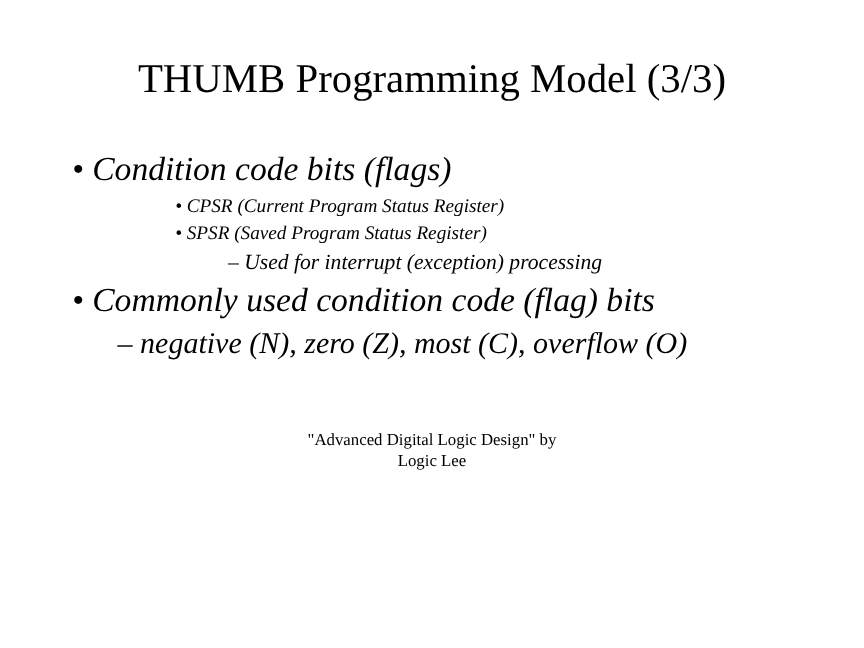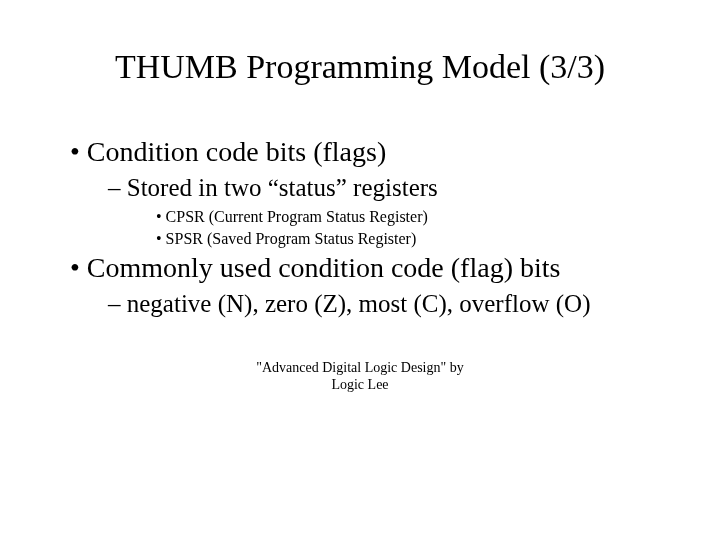--- a/index.html
+++ b/index.html
@@ -23,22 +23,23 @@
     padding-top: 48px;
     padding-bottom: 20px;
     font-weight: normal;
   }
   .body {
     padding-left: 60px;
     padding-right: 20px;
     padding-top: 20px;
   }
   ul {
-    margin: 10px;
+    margin: 0;
     padding: 0;
+    font-style: italic;
   }
   li {
     list-style: none;
   }
   .lvl1 {
     font-size: 28px;
     margin-left: 0;
     text-indent: -22px;
     padding-left: 22px;
     margin-bottom: 6px;
@@ -89,23 +90,23 @@
 </head>
 <body>
 
 <div class="slide">
 
   <div class="title">THUMB Programming Model (3/3)</div>
 
   <div class="body">
     <ul>
       <li class="lvl1">Condition code bits (flags)</li>
-      <li class="lvl2">Stored in two “status” registers</li>
       <li class="lvl3">CPSR (Current Program Status Register)</li>
       <li class="lvl3">SPSR (Saved Program Status Register)</li>
+      <li class="lvl4">Used for interrupt (exception) processing</li>
       <li class="lvl1">Commonly used condition code (flag) bits</li>
       <li class="lvl2">negative (N), zero (Z), most (C), overflow (O)</li>
     </ul>
   </div>
 
   <div class="footer">
     <div>"Advanced Digital Logic Design" by</div>
     <div>Logic Lee</div>
   </div>
 

